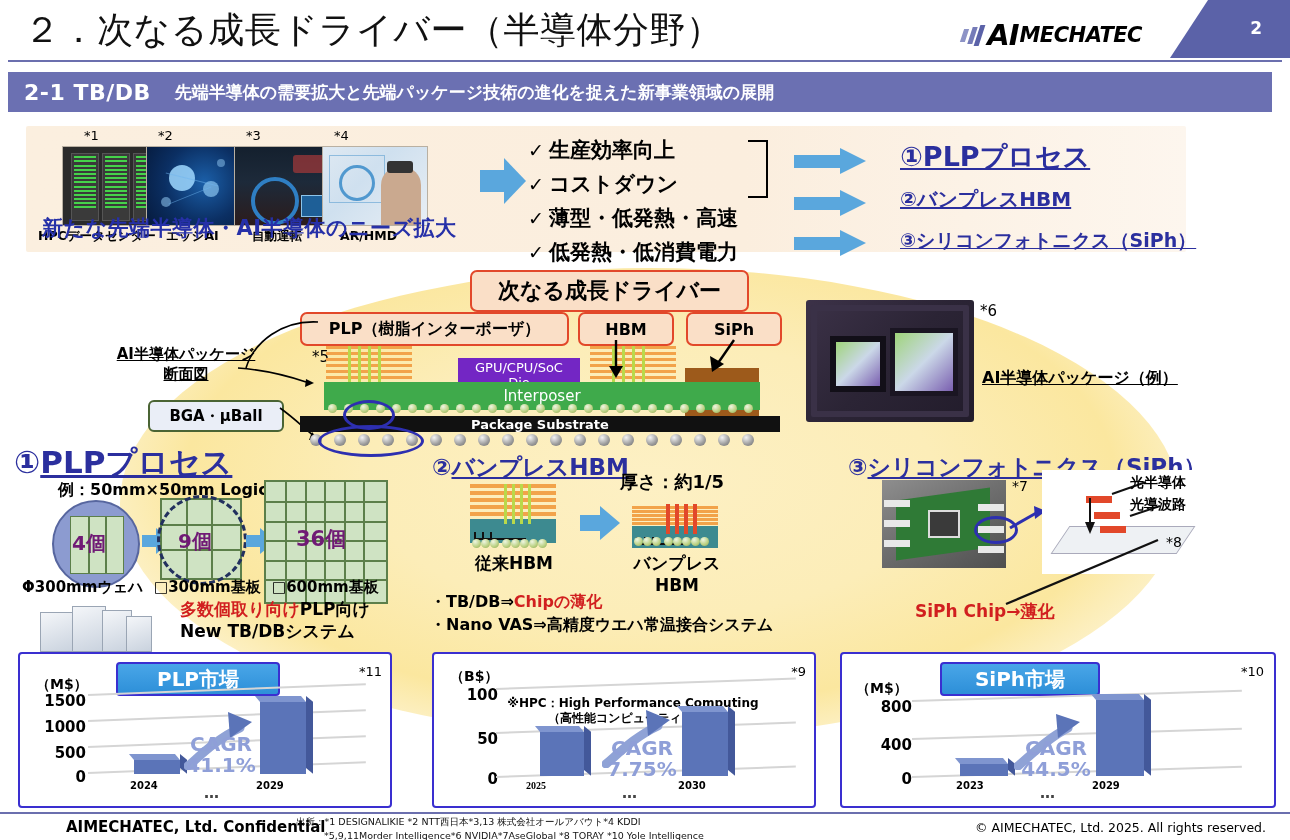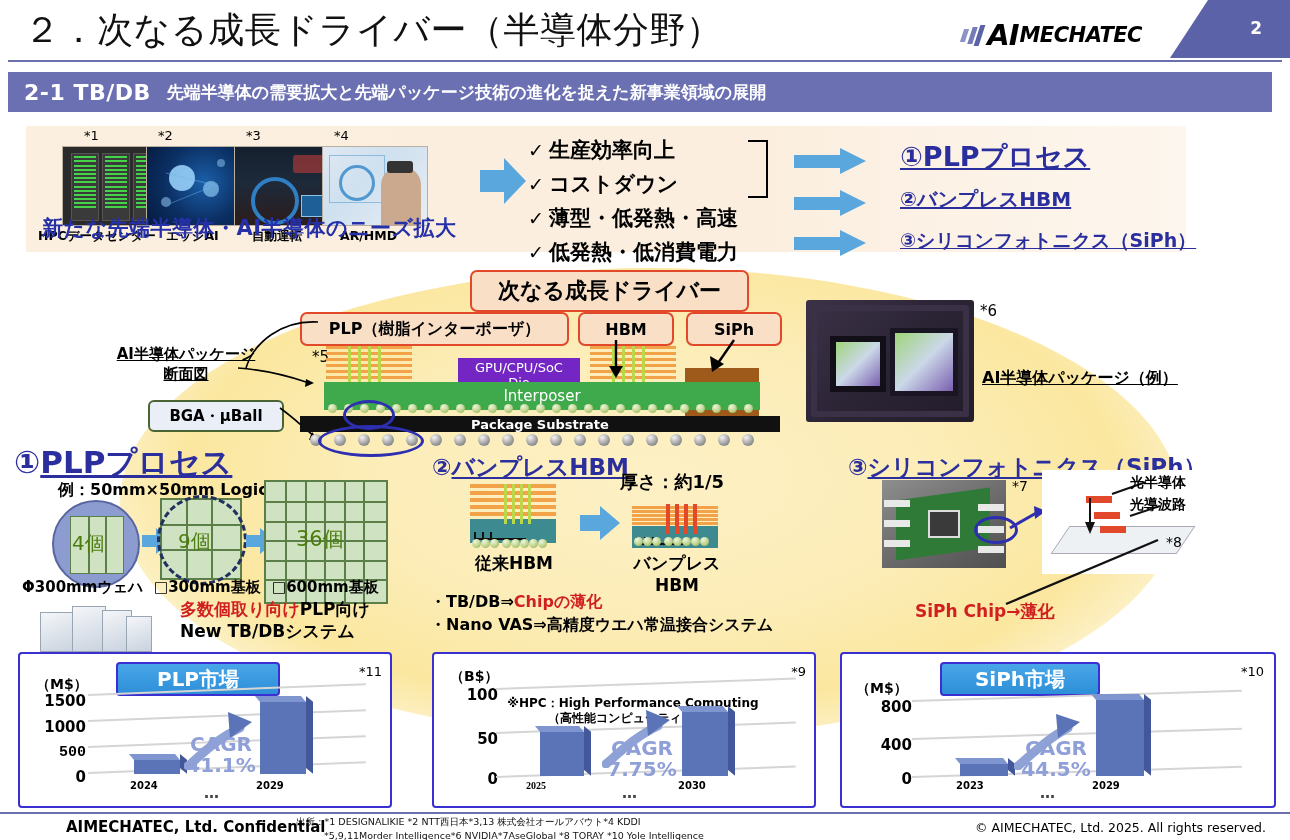--- a/index.html
+++ b/index.html
@@ -31,21 +31,21 @@
     clip-path:polygon(38px 0,120px 0,120px 58px,0 58px);
   }
   .pagenum{position:absolute;right:28px;top:18px;color:#fff;font-weight:bold;font-size:17px;}
 
   
   .subbar{
     position:absolute;left:8px;top:72px;width:1264px;height:40px;
     background:#6b70b2;display:flex;align-items:center;
   }
   .sub-a{color:#fff;font-weight:bold;font-size:22px;margin-left:16px;letter-spacing:.5px;}
-  .sub-b{color:#fff;font-weight:bold;font-size:17px;margin-left:16px;}
+  .sub-b{color:#fff;font-weight:bold;font-size:17px;margin-left:24px;}
 
   
   .toppanel{
     position:absolute;left:26px;top:126px;width:1160px;height:126px;
     background:linear-gradient(90deg,#fbefdf 0%,#fbeede 62%,#fdf6ee 100%);
     border-radius:2px;
   }
   .thumb{position:absolute;width:104px;height:78px;border:1px solid #b9b0a2;overflow:hidden;}
   .starlab{position:absolute;font-size:13px;color:#000;}
   .thumbcap{position:absolute;font-size:12.5px;font-weight:bold;color:#000;white-space:nowrap;}
@@ -169,21 +169,21 @@
   .secttl{position:absolute;font-weight:bold;color:#2b2f9e;white-space:nowrap;}
   .secttl u{text-decoration:underline;}
 
   
   .plp-ttl{left:14px;top:442px;font-size:31px;}
   .plp-ex{position:absolute;left:58px;top:480px;font-size:16px;font-weight:bold;white-space:nowrap;}
   .wafer{position:absolute;left:52px;top:500px;width:84px;height:84px;border-radius:50%;
     background:#8c9bd0;border:2px solid #57669f;}
   .wafer .grid{position:absolute;left:16px;top:14px;width:52px;height:56px;background:#cfe3c3;border:1.5px solid #5c7f4a;}
   .wafer .grid i{position:absolute;top:0;bottom:0;width:1.5px;background:#5c7f4a;}
-  .cnt{position:absolute;font-weight:normal;color:#4d7c0f;}
+  .cnt{position:absolute;font-weight:bold;color:#701a75;}
   .cnt4{left:72px;top:530px;font-size:20px;}
   .sqpan{position:absolute;background:#cfe3c3;border:2px solid #5c7f4a;}
   .sq300{left:160px;top:498px;width:78px;height:78px;}
   .dashcirc{position:absolute;left:157px;top:495px;width:84px;height:84px;border:3px dashed #22305e;border-radius:50%;}
   .cnt9{left:178px;top:528px;font-size:20px;}
   .sq600{left:264px;top:480px;width:120px;height:120px;}
   .cnt36{left:296px;top:525px;font-size:21px;}
   .gl{position:absolute;background:#5c7f4a;}
   .arw-sm{position:absolute;width:30px;height:26px;}
   .arw-sm .shaft{width:16px;height:12px;top:7px;background:#5aa7dd;}
@@ -722,21 +722,21 @@
     <span>SiPh Chip→</span><u>薄化</u>
   </div>
 
   <div class="chart c1">
     <div class="cband" style="left:96px;top:8px;width:160px;height:30px;font-size:20px;">PLP市場</div>
     <div class="cstar" style="right:8px;top:10px;">*11</div>
     <div class="cunit" style="left:16px;top:22px;">（M$）</div>
 
     <div class="ctick" style="left:6px;top:38px;width:60px;">1500</div>
     <div class="ctick" style="left:6px;top:64px;width:60px;">1000</div>
-    <div class="ctick" style="left:6px;top:90px;width:60px;font-family:Liberation Mono, monospace;">500</div>
+    <div class="ctick" style="left:6px;top:90px;width:60px;">500</div>
     <div class="ctick" style="left:6px;top:114px;width:60px;">0</div>
 
     <div class="cgrid" style="left:68px;top:40px;width:278px;transform:rotate(-2.2deg);"></div>
     <div class="cgrid" style="left:68px;top:66px;width:278px;transform:rotate(-2.2deg);"></div>
     <div class="cgrid" style="left:68px;top:92px;width:278px;transform:rotate(-2.2deg);"></div>
     <div class="cgrid" style="left:68px;top:118px;width:278px;transform:rotate(-2.2deg);"></div>
 
     <div class="cbar" style="left:114px;top:106px;width:46px;height:14px;">
         <div class="top"></div>
         <div class="side"></div>

